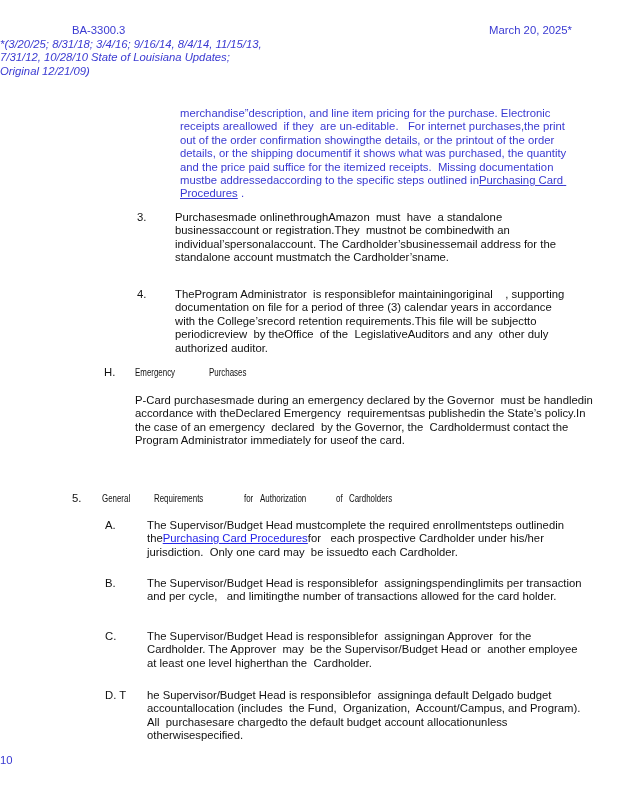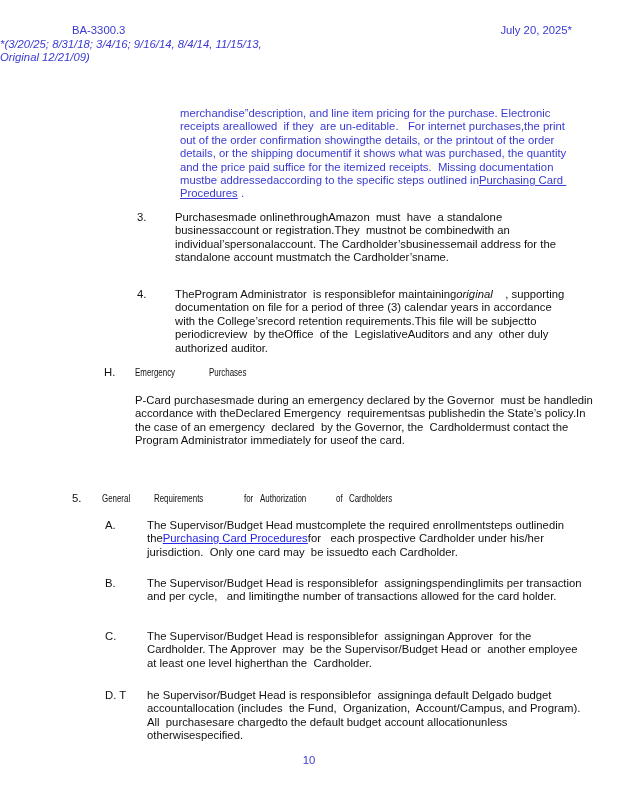--- a/index.html
+++ b/index.html
@@ -19,49 +19,50 @@
 
   .intro { position:absolute; top:107px; left:180px; width:398px; }
   .doc-link { color:inherit; text-decoration:underline; cursor:pointer; }
   .bright-link { color:#2525e8; text-decoration:underline; cursor:pointer; }
 
   .num-item { position:absolute; display:flex; left:137px; }
   .num-item .num { flex:none; width:38px; }
   .num-item .txt { width:398px; }
   .item-3 { top:211px; }
   .item-4 { top:288px; }
-  .ital { font-style:italic; }
+  .ital { }
 
   .h-head { position:absolute; top:366px; left:104px; width:360px; height:14px; }
   .h-para { position:absolute; top:394px; left:135px; width:462px; }
 
   .s5-head { position:absolute; top:492px; left:72px; width:460px; height:14px; }
   .cond { position:absolute; top:0; white-space:nowrap; transform:scaleX(0.72); transform-origin:0 50%; font-size:11px; }
   .head-letter { position:absolute; top:0; left:0; }
 
   .let-item { position:absolute; display:flex; left:105px; }
   .let-item .let { flex:none; width:42px; }
   .let-item .txt { width:442px; }
   .item-a { top:519px; }
   .item-b { top:577px; }
   .item-c { top:630px; }
   .item-d { top:689px;justify-content:flex-end; }
 
-  .page-number { position:absolute; top:754px; left:0; width:100%; text-align:center; }
+  .page-number { position:absolute; top:754px; left:0; width:100%; }
 </style>
 </head>
 <body>
 
 <div class="page">
 
   <div class="doc-number blue">BA-3300.3</div>
-  <div class="header-date blue">July 20, 2025*</div>
+  <div class="header-date blue">March 20, 2025*</div>
 
   <div class="revisions blue">
     <div>*(3/20/25; 8/31/18; 3/4/16; 9/16/14, 8/4/14, 11/15/13,</div>
+    <div>7/31/12, 10/28/10 State of Louisiana Updates;</div>
     <div>Original 12/21/09)</div>
   </div>
 
   <div class="intro blue pre"><span>merchandise”description, and line item pricing for the purchase. Electronic receipts areallowed  if they  are un-editable.   For internet purchases,the print out of the order confirmation showingthe details, or the printout of the order details, or the shipping documentif it shows what was purchased, the quantity  and the price paid suffice for the itemized receipts.  Missing documentation mustbe addressedaccording to the specific steps outlined in</span><a class="doc-link">Purchasing Card Procedures</a><span> .</span></div>
 
   <div class="num-item item-3">
     <span class="num">3.</span>
     <span class="txt pre">Purchasesmade onlinethroughAmazon  must  have  a standalone businessaccount or registration.They  mustnot be combinedwith an individual’spersonalaccount. The Cardholder’sbusinessemail address for the standalone account mustmatch the Cardholder’sname.</span>
   </div>
 

